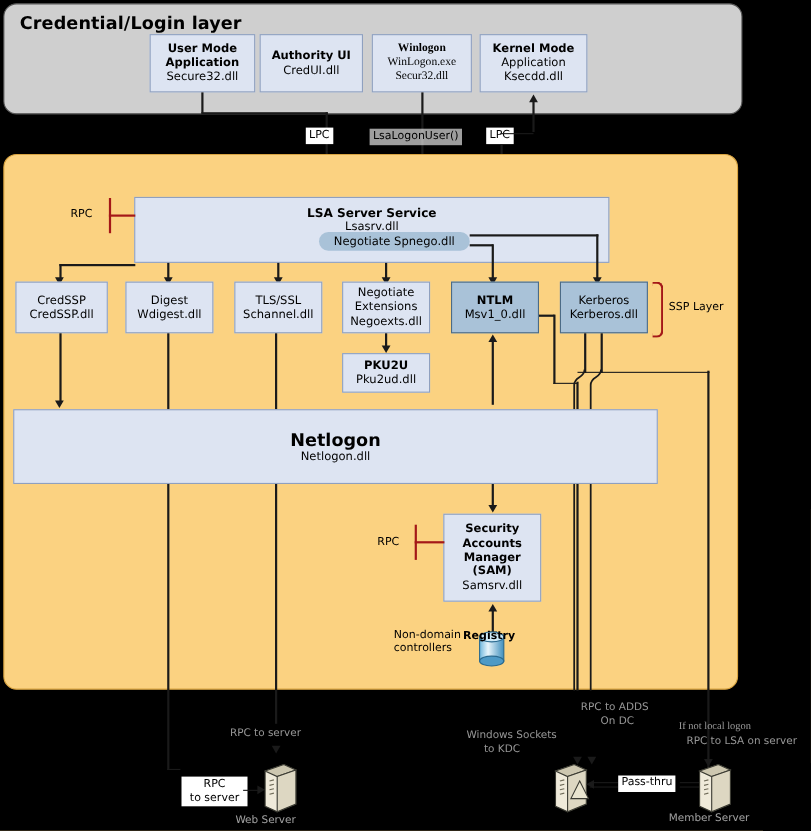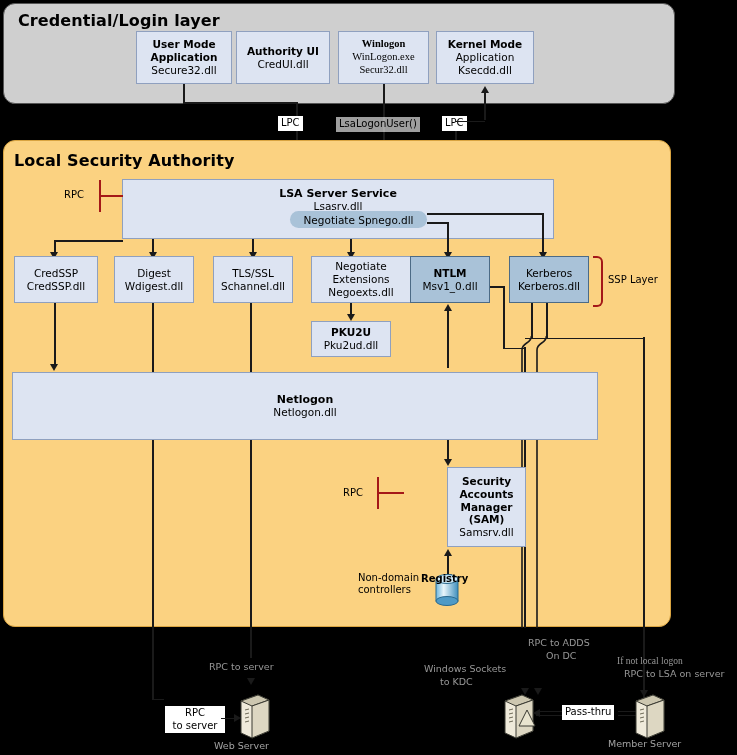--- a/index.html
+++ b/index.html
@@ -105,21 +105,20 @@
   <div class="ar ar-d" style="left:379px;top:171px;"></div>
   <div class="tag" style="left:336px;top:117px;opacity:.62;filter:blur(0.6px);">LsaLogonUser()</div>
 
   <div class="ar ar-u" style="left:481px;top:86px;"></div>
   <div class="ln lnv" style="left:484.4px;top:92px;height:28px;"></div>
   <div class="tag" style="left:442px;top:116px;">LPC</div>
   <div class="ln lnv" style="left:455.4px;top:131px;height:71px;"></div>
   <div class="ln lnh" style="left:455.4px;top:120.5px;width:30px;"></div>
 
   <div class="layer" id="lsa-layer"></div>
-  <div class="layer-title" style="left:14px;top:151px;">Local Security Authority</div>
 
   <div class="box wide" style="left:122px;top:179px;width:432px;height:60px;justify-content:flex-start;padding-top:7px;">
     <span class="b" style="font-size:11px;">LSA Server Service</span>
     <span>Lsasrv.dll</span>
   </div>
   <div class="pill" style="left:290px;top:211px;width:137px;height:17px;">
     <span>Negotiate Spnego.dll</span>
   </div>
 
   <div class="rpcline rpcv" style="left:99px;top:180px;height:32px;"></div>
@@ -151,21 +150,21 @@
     <span>CredSSP.dll</span>
   </div>
   <div class="box" style="left:114px;top:256px;width:80px;height:47px;">
     <span>Digest</span>
     <span>Wdigest.dll</span>
   </div>
   <div class="box" style="left:213px;top:256px;width:80px;height:47px;">
     <span>TLS/SSL</span>
     <span>Schannel.dll</span>
   </div>
-  <div class="box" style="left:311px;top:256px;width:100px;height:47px;">
+  <div class="box" style="left:311px;top:256px;width:80px;height:47px;">
     <span>Negotiate</span>
     <span>Extensions</span>
     <span>Negoexts.dll</span>
   </div>
   <div class="box ssp" style="left:410px;top:256px;width:80px;height:47px;">
     <span class="b">NTLM</span>
     <span>Msv1_0.dll</span>
   </div>
   <div class="box ssp" style="left:509px;top:256px;width:80px;height:47px;">
     <span>Kerberos</span>
@@ -204,28 +203,28 @@
   <div class="ln lnv" style="left:546.4px;top:303px;height:36px;"></div>
 
   <div class="ln lnh" style="left:525px;top:337.5px;width:120px;"></div>
   <div class="ln lnv" style="left:643.4px;top:337px;height:363px;"></div>
   <div class="ar ar-d" style="left:639.5px;top:690px;"></div>
 
   <div class="ln lnv" style="left:447.4px;top:310px;height:58px;"></div>
   <div class="ar ar-u" style="left:443.5px;top:304px;"></div>
 
   <div class="box wide" style="left:12px;top:372px;width:586px;height:68px;">
-    <span class="b" style="font-size:11px;text-align:right;">Netlogon</span>
+    <span class="b" style="font-size:16px;text-align:right;">Netlogon</span>
     <span>Netlogon.dll</span>
   </div>
 
   <div class="ln lnv" style="left:447.4px;top:440px;height:22px;"></div>
   <div class="ar ar-d" style="left:443.5px;top:459px;"></div>
 
-  <div class="box" style="left:403px;top:467px;width:79px;height:80px;margin-left:44px;">
+  <div class="box" style="left:403px;top:467px;width:89px;height:80px;">
     <span class="b">Security</span>
     <span class="b">Accounts</span>
     <span class="b">Manager</span>
     <span class="b">(SAM)</span>
     <span>Samsrv.dll</span>
   </div>
   <div class="rpcline rpcv" style="left:377px;top:477px;height:32px;"></div>
   <div class="rpcline rpch" style="left:377px;top:492px;width:27px;"></div>
   <div class="olab" style="left:343px;top:487px;">RPC</div>
 

